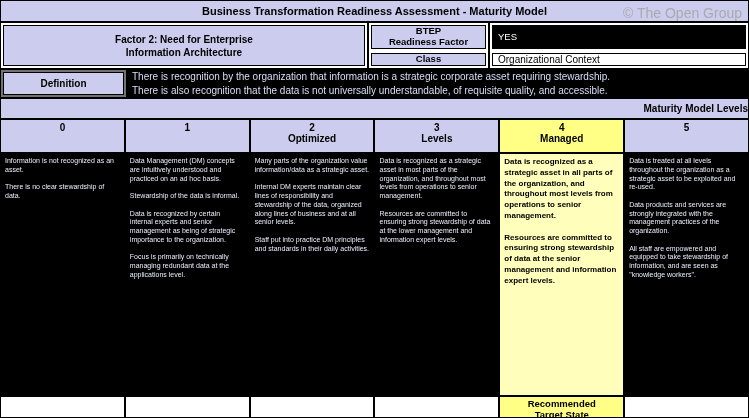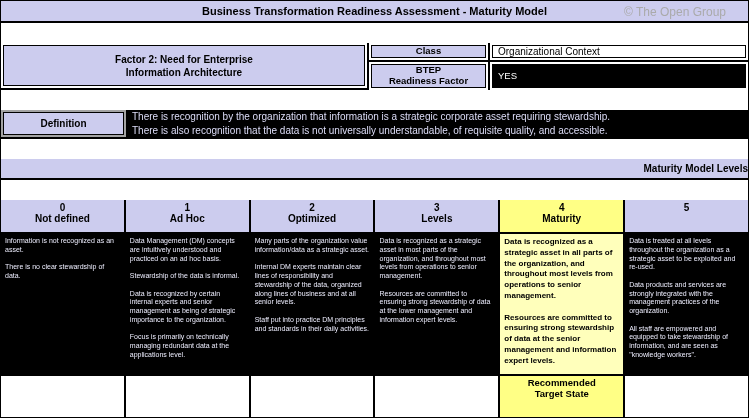--- a/index.html
+++ b/index.html
@@ -10,45 +10,44 @@
     width: 749px;
   }
   .frame {
     width: 749px;
     height: 418px;
     border: 1px solid #000;
     background: #fff;
     display: flex;
     flex-direction: column;
     overflow: hidden;
-    gap: 20px;
   }
 
   
   .title-row {
     height: 22px;
     background: #ccccee;
     border-bottom: 2px solid #000;
     display: flex;
     align-items: center;
     position: relative;
     flex: 0 0 auto;
   }
   .title-row .title {
     flex: 1;
     text-align: center;
     font-weight: bold;
     font-size: 11px;
   }
   .title-row .copyright {
     position: absolute;
-    right: 22px;
+    right: 6px;
     top: 4px;
     color: #aaaaaa;
-    font-size: 12px;
+    font-size: 14px;
     padding-left: 40px;
   }
 
   
   .meta-row {
     height: 47px;
     display: flex;
     border-bottom: 2px solid #000;
     flex: 0 0 auto;
   }
@@ -102,21 +101,21 @@
   
   .def-row {
     height: 29px;
     display: flex;
     border-bottom: 2px solid #000;
     flex: 0 0 auto;
   }
   .def-label-cell {
     width: 127px;
     border-right: 2px solid #000;
-    background: #a3a3a3;
+    background: #737373;
     padding: 2px;
   }
   .def-label-cell .inset-box { font-size: 10px; }
   .def-text {
     flex: 1;
     background: #000;
     color: #ddddf8;
     font-size: 10px;
     line-height: 1.35;
     padding: 2px 4px;
@@ -164,21 +163,21 @@
     background: #000;
     color: #eeeeff;
     font-size: 7px;
     line-height: 1.25;
     padding: 3px 4px;
     border-bottom: 2px solid #000;
     white-space: pre-line;
     overflow: hidden;
   }
   .col-footer {
-    height: 41px;
+    height: 20px;
     background: #fff;
     flex: 0 0 auto;
   }
   .col.highlight .col-header { background: #ffff85; }
   .col.highlight .col-body {
     background: #ffffbb;
     color: #000;
     font-size: 8px;
     line-height: 1.35;
     font-weight: bold;
@@ -202,67 +201,65 @@
     <div class="title">Business Transformation Readiness Assessment - Maturity Model</div>
     <div class="copyright">© The Open Group</div>
   </div>
 
   <div class="meta-row">
     <div class="factor-cell">
       <div class="inset-box">Factor 2: Need for Enterprise
 Information Architecture</div>
     </div>
     <div class="meta-right">
-      <div class="meta-subrow top">
-        <div class="meta-label">
-          <div class="inset-box">Class</div>
-        </div>
-        <div class="meta-value">
-          <div class="class-box">Organizational Context</div>
-        </div>
-      </div>
       <div class="meta-subrow">
         <div class="meta-label">
           <div class="inset-box">BTEP
 Readiness Factor</div>
         </div>
         <div class="meta-value">
           <div class="yes-box">YES</div>
         </div>
       </div>
+      <div class="meta-subrow top">
+        <div class="meta-label">
+          <div class="inset-box">Class</div>
+        </div>
+        <div class="meta-value">
+          <div class="class-box">Organizational Context</div>
+        </div>
+      </div>
     </div>
   </div>
 
   <div class="def-row">
     <div class="def-label-cell">
       <div class="inset-box">Definition</div>
     </div>
     <div class="def-text">There is recognition by the organization that information is a strategic corporate asset requiring stewardship.
 There is also recognition that the data is not universally understandable, of requisite quality, and accessible.</div>
   </div>
 
   <div class="levels-bar">Maturity Model Levels</div>
 
   <div class="grid">
 
     <div class="col">
       <div class="col-header">
         <div class="level-number">0</div>
-        <div class="level-name">Not defined</div>
       </div>
       <div class="col-body">Information is not recognized as an asset.
 
 There is no clear stewardship of data.</div>
       <div class="col-footer"></div>
     </div>
 
     <div class="col">
       <div class="col-header">
         <div class="level-number">1</div>
-        <div class="level-name">Ad Hoc</div>
       </div>
       <div class="col-body">Data Management (DM) concepts are intuitively understood and practiced on an ad hoc basis.
 
 Stewardship of the data is informal.
 
 Data is recognized by certain internal experts and senior management as being of strategic importance to the organization.
 
 Focus is primarily on technically managing redundant data at the applications level.</div>
       <div class="col-footer"></div>
     </div>
@@ -287,21 +284,21 @@
       </div>
       <div class="col-body">Data is recognized as a strategic asset in most parts of the organization, and throughout most levels from operations to senior management.
 
 Resources are committed to ensuring strong stewardship of data at the lower management and information expert levels.</div>
       <div class="col-footer"></div>
     </div>
 
     <div class="col highlight">
       <div class="col-header">
         <div class="level-number">4</div>
-        <div class="level-name">Maturity</div>
+        <div class="level-name">Managed</div>
       </div>
       <div class="col-body">Data is recognized as a strategic asset in all parts of the organization, and throughout most levels from operations to senior management.
 
 Resources are committed to ensuring strong stewardship of data at the senior management and information expert levels.</div>
       <div class="col-footer">Recommended
 Target State</div>
     </div>
 
     <div class="col">
       <div class="col-header">

